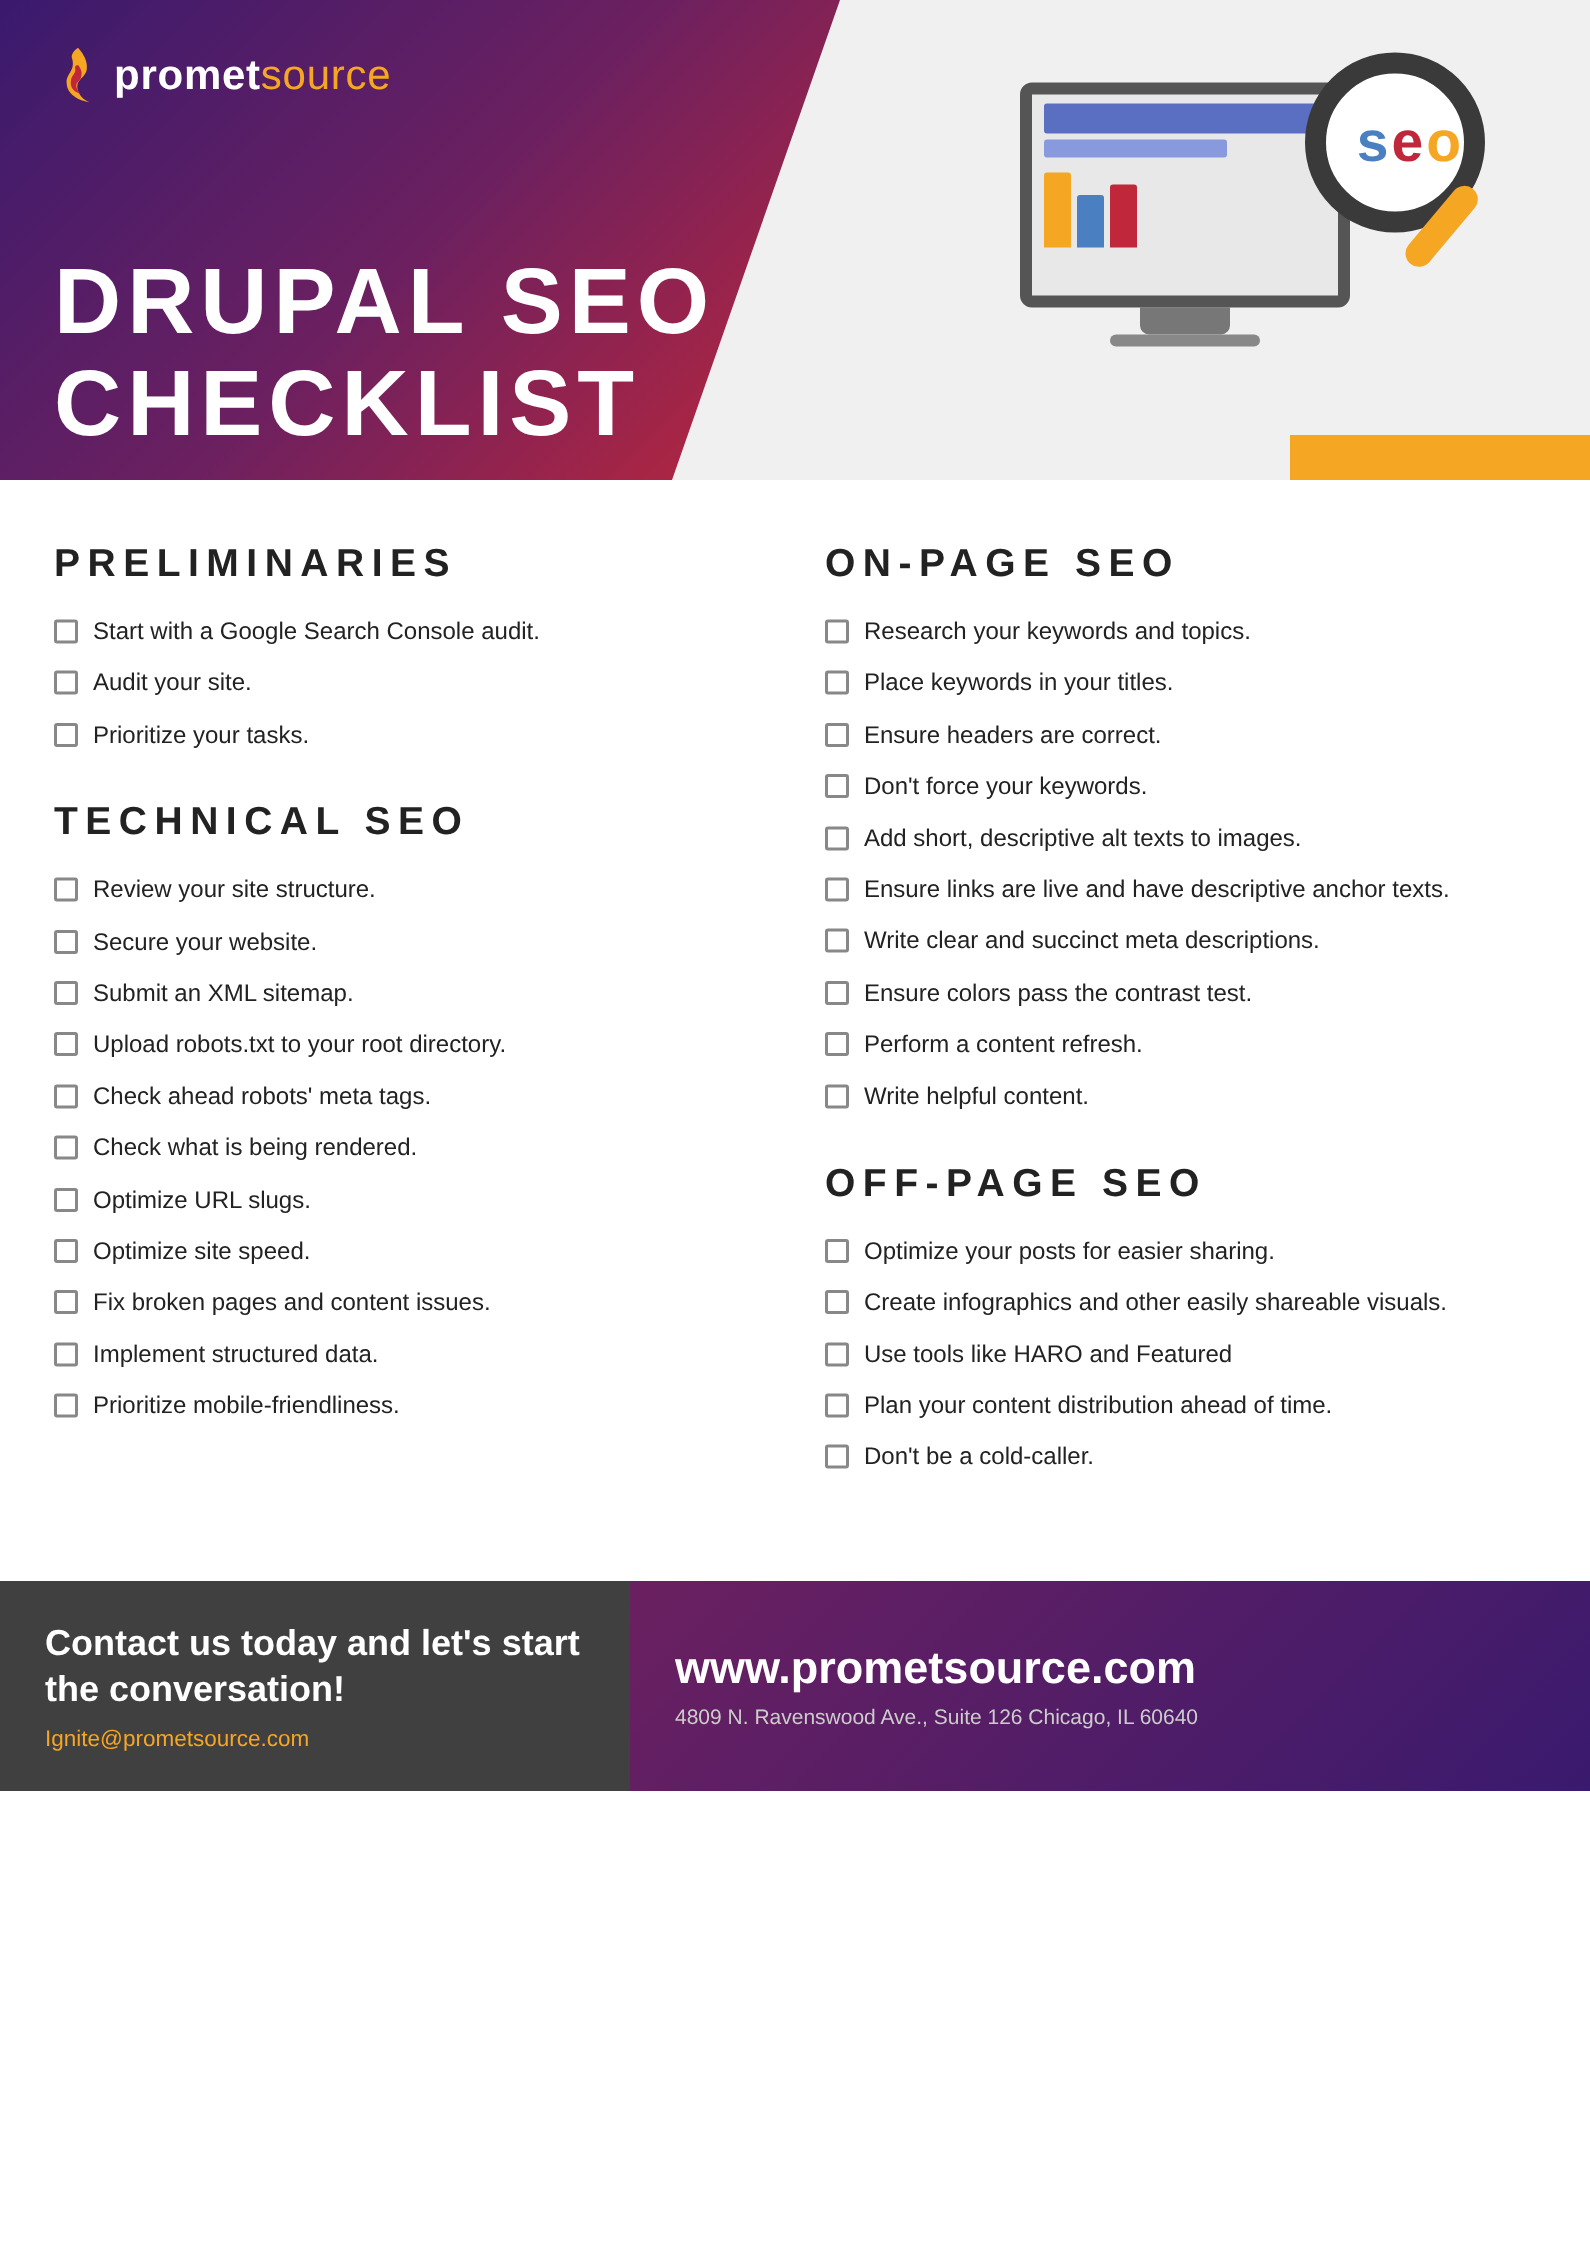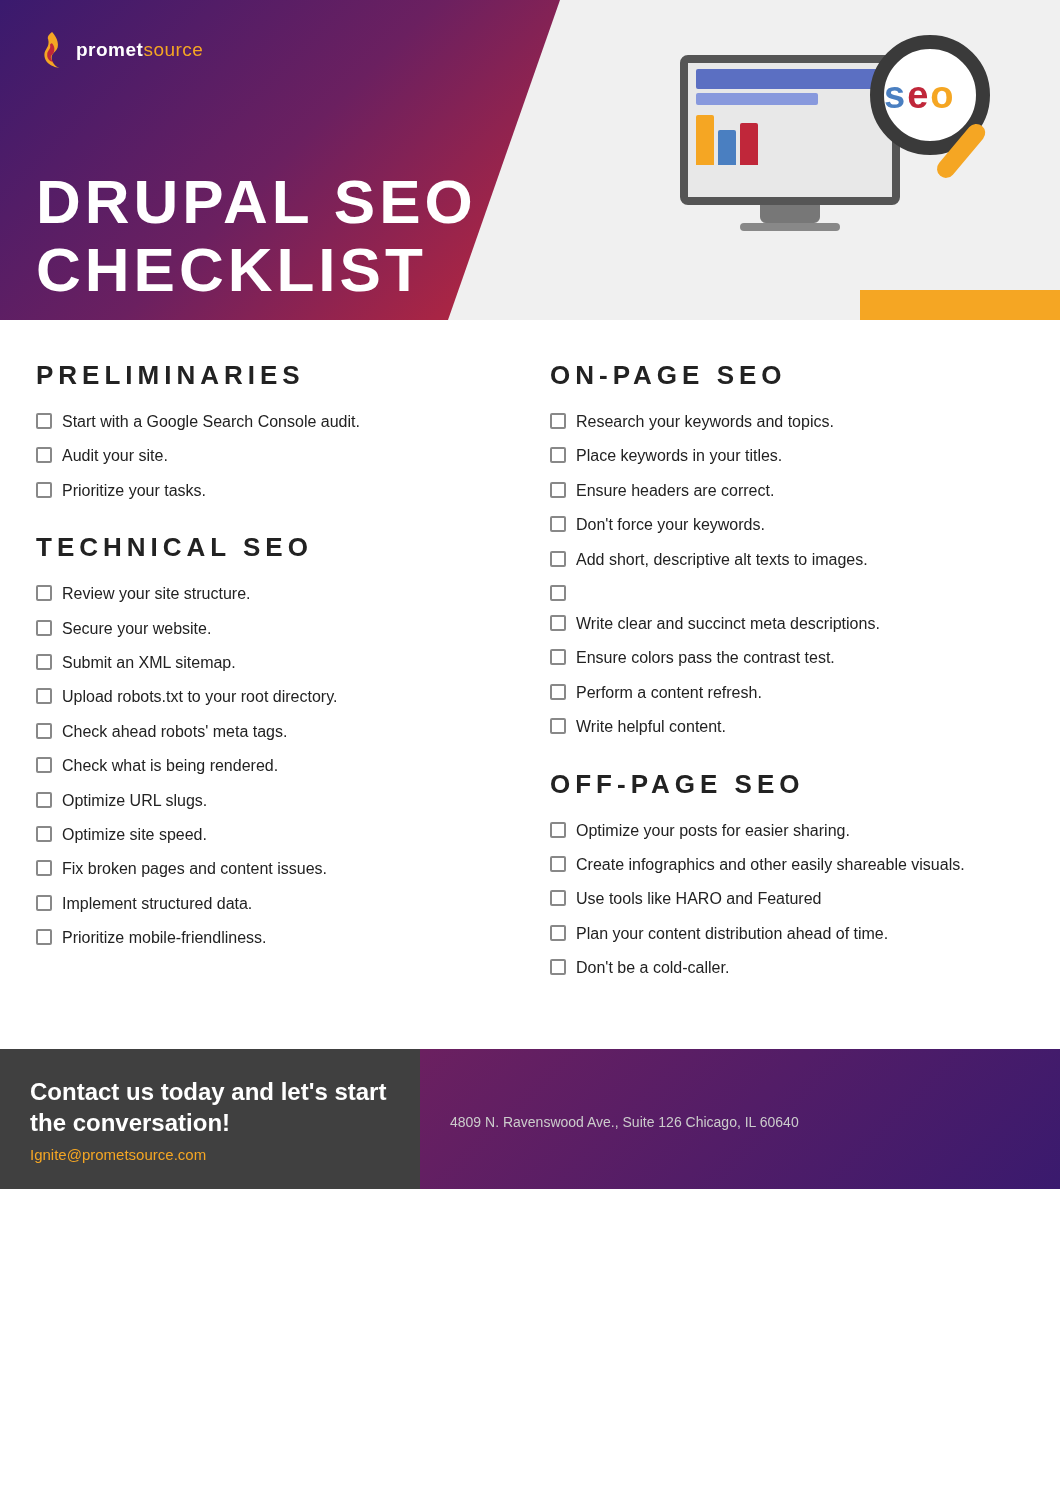--- a/index.html
+++ b/index.html
@@ -35,21 +35,21 @@
       z-index: 2;
       display: flex;
       align-items: center;
       gap: 8px;
     }
     .logo-flame {
       width: 32px;
       height: 40px;
     }
     .logo-text {
-      font-size: 19px;
+      font-size: 28px;
       font-weight: 400;
       color: #fff;
       letter-spacing: 0.5px;
     }
     .logo-text span {
       font-weight: 700;
     }
     .logo-text .orange {
       color: #f5a623;
       font-weight: 400;
@@ -125,21 +125,21 @@
     .bar-blue { width: 18px; height: 35px; background: #4a7fc1; border-radius: 2px 2px 0 0; }
     .bar-red { width: 18px; height: 42px; background: #c0273a; border-radius: 2px 2px 0 0; }
     .magnifier-circle {
       width: 120px;
       height: 120px;
       border-radius: 50%;
       border: 14px solid #3a3a3a;
       background: #fff;
       display: flex;
       align-items: center;
-      justify-content: flex-start;
+      justify-content: flex-end;
       position: relative;
     }
     .magnifier-handle {
       position: absolute;
       bottom: -50px;
       right: -15px;
       width: 18px;
       height: 65px;
       background: #f5a623;
       border-radius: 9px;
@@ -411,20 +411,21 @@
         <li>
           <span class="checkbox"></span>
           <span>Don't force your keywords.</span>
         </li>
         <li>
           <span class="checkbox"></span>
           <span>Add short, descriptive alt texts to images.</span>
         </li>
         <li>
           <span class="checkbox"></span>
+          <span>Ensure links are live and have descriptive anchor texts.</span>
         </li>
         <li>
           <span class="checkbox"></span>
           <span>Write clear and succinct meta descriptions.</span>
         </li>
         <li>
           <span class="checkbox"></span>
           <span>Ensure colors pass the contrast test.</span>
         </li>
         <li>
@@ -466,15 +467,16 @@
 
   </div>
 </div>
 
 <div class="footer">
   <div class="footer-left">
     <div class="footer-cta">Contact us today and let's start the conversation!</div>
     <div class="footer-email">Ignite@prometsource.com</div>
   </div>
   <div class="footer-right">
+    <div class="footer-website">www.prometsource.com</div>
     <div class="footer-address">4809 N. Ravenswood Ave., Suite 126 Chicago, IL 60640</div>
   </div>
 </div>
 
 </body></html>

